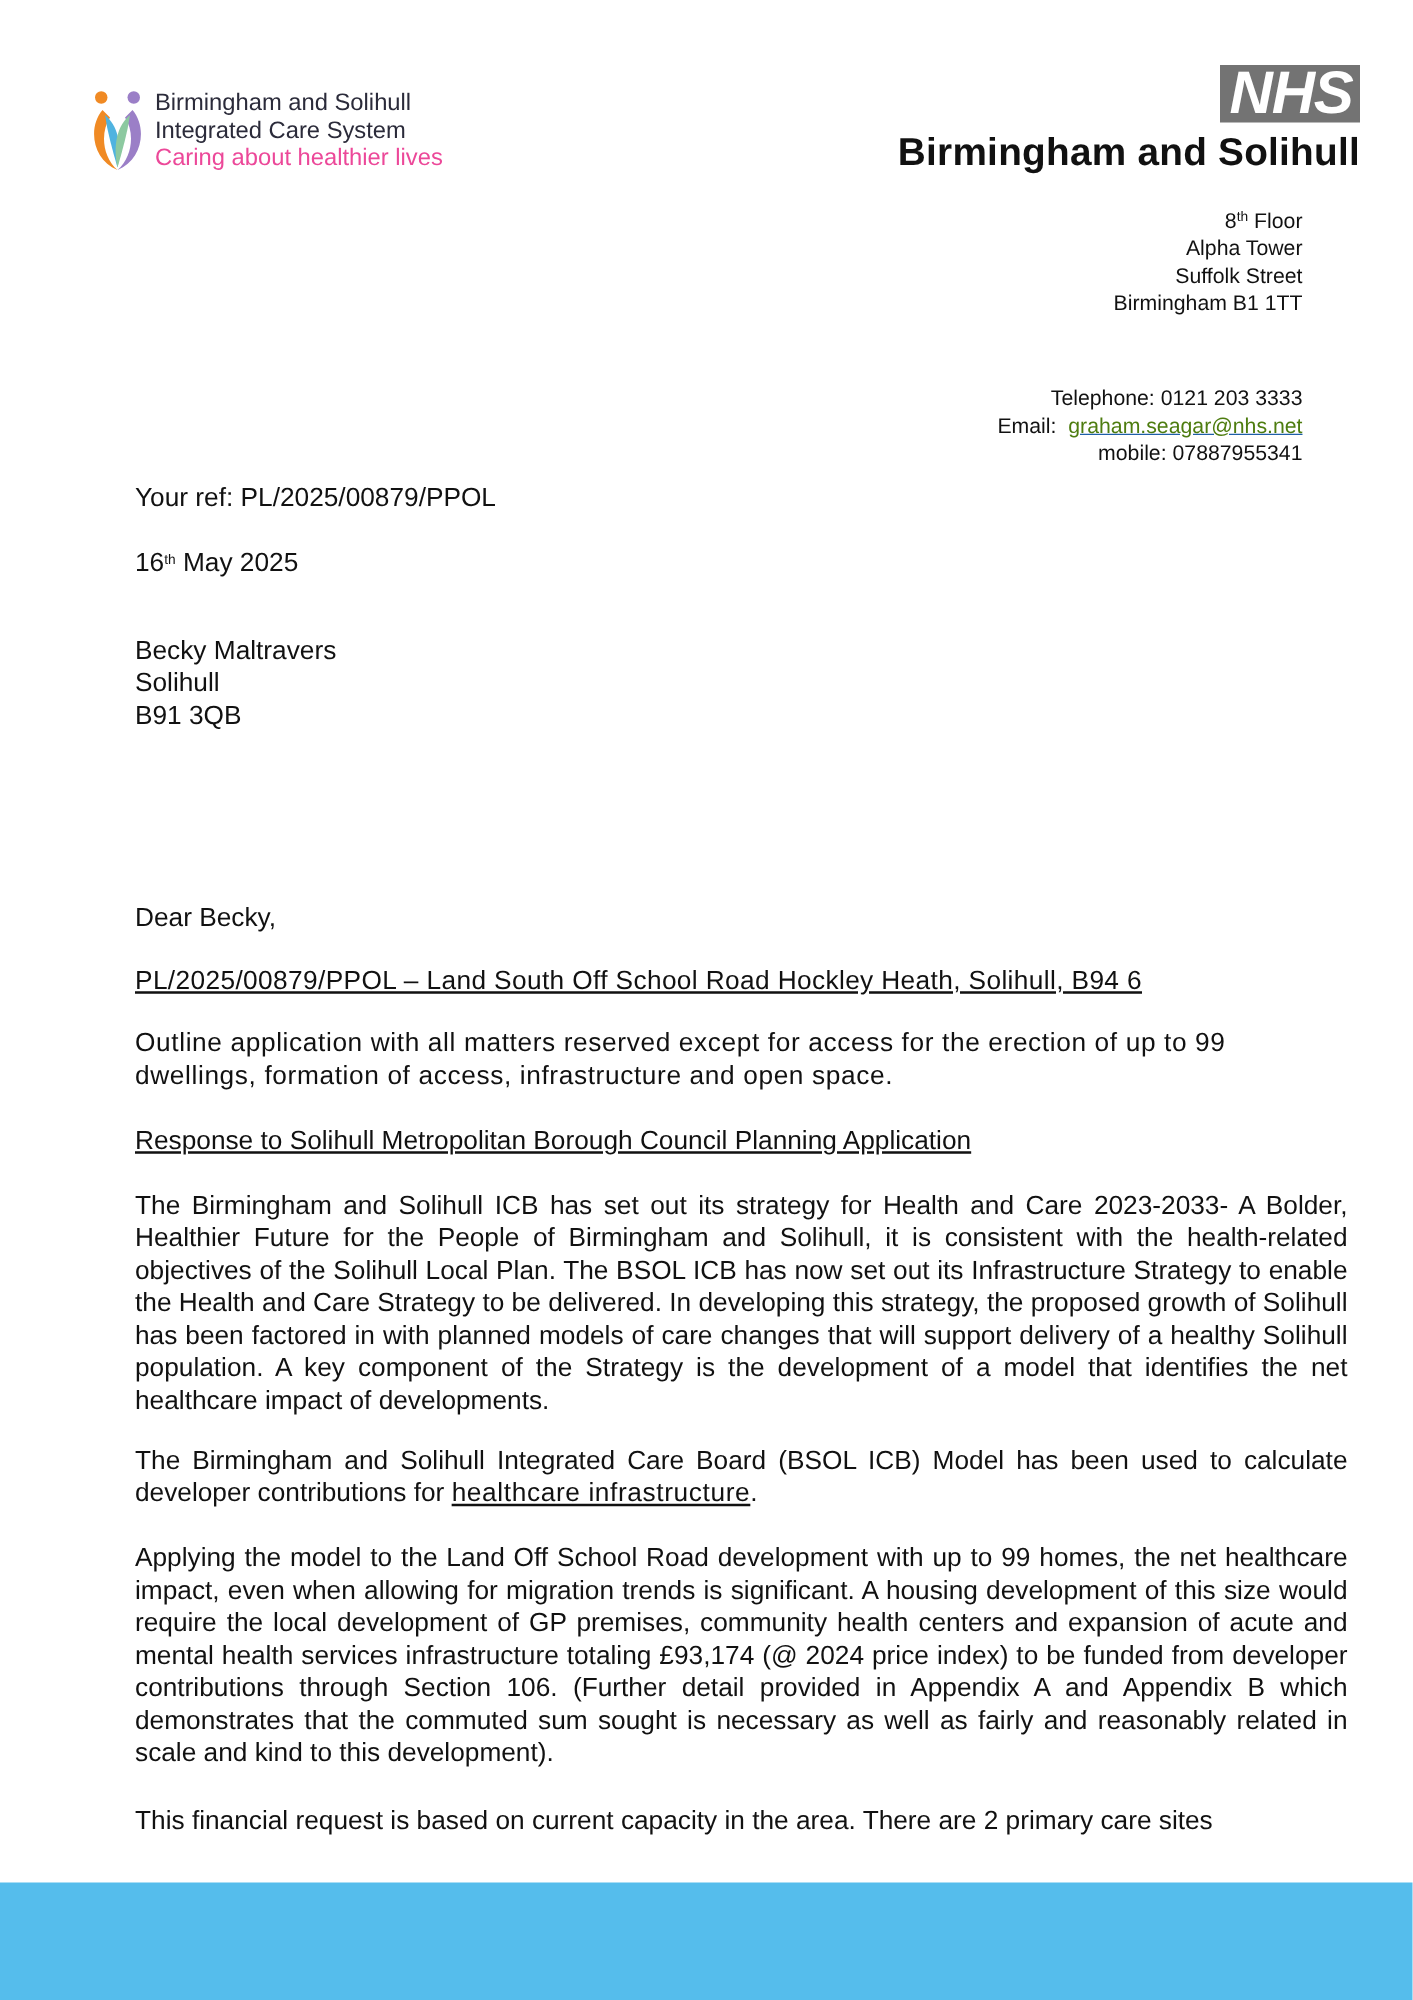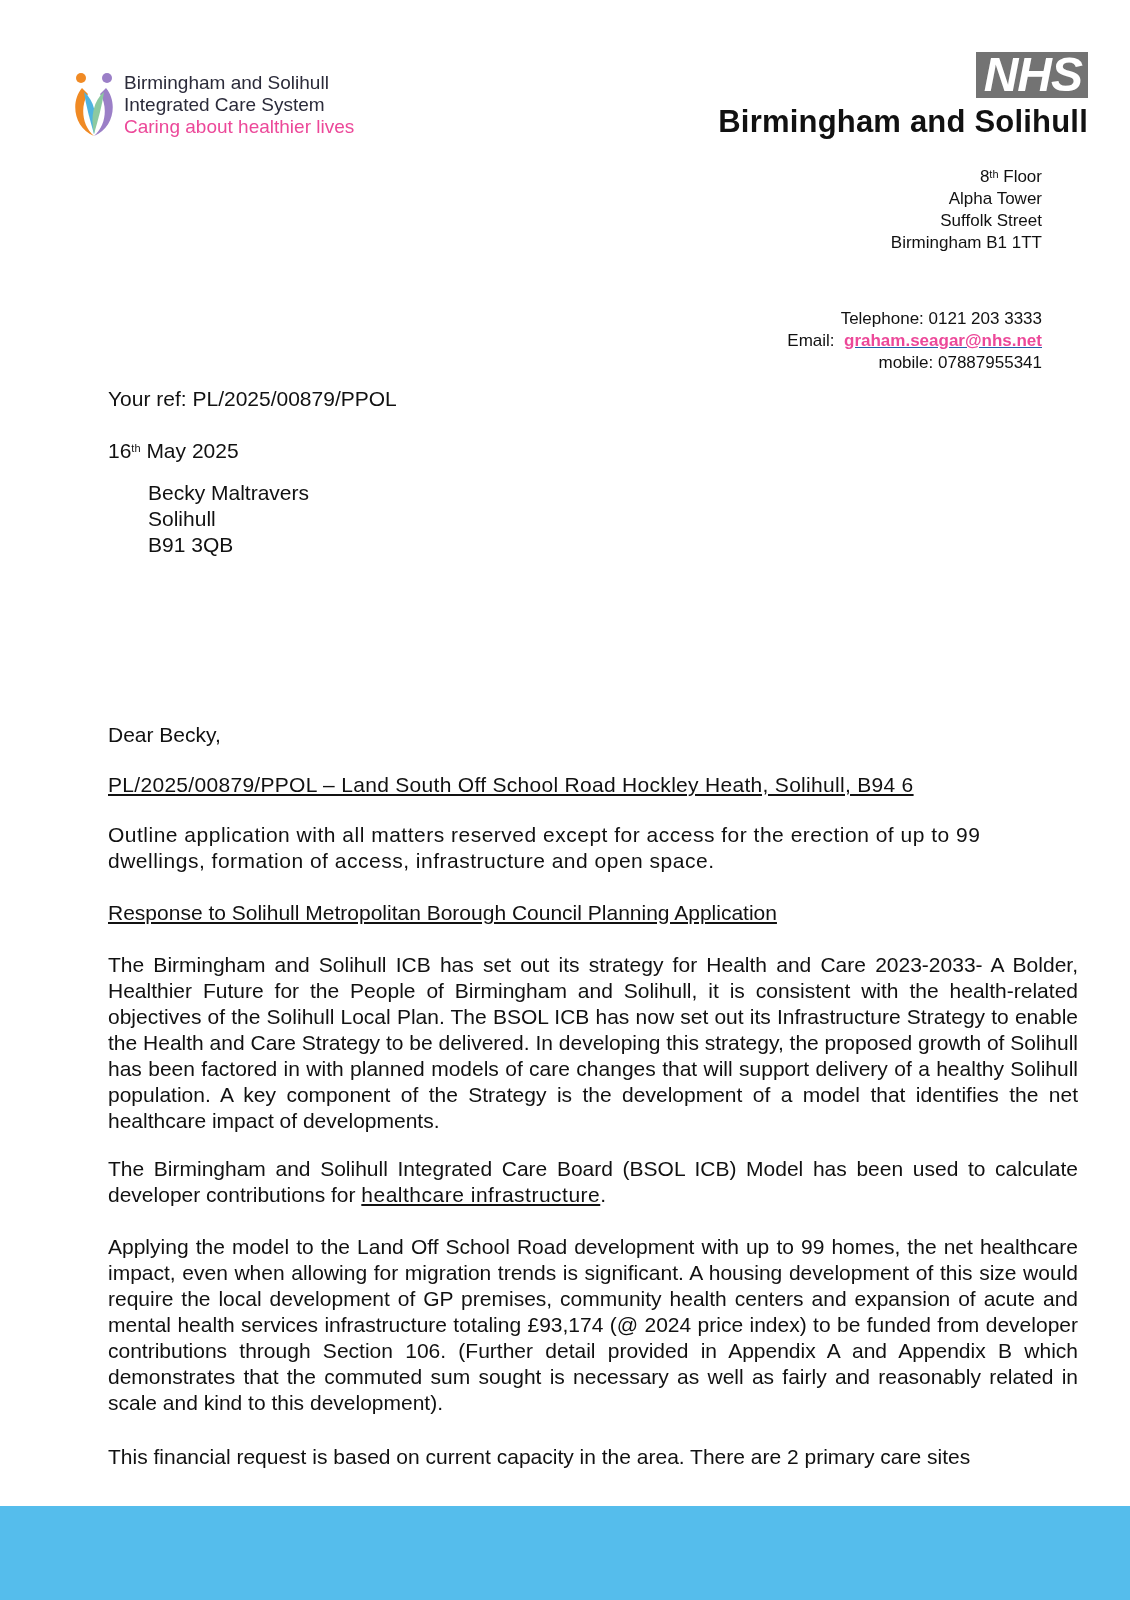--- a/index.html
+++ b/index.html
@@ -14,26 +14,26 @@
   .ics-text .l3 { color: #ec4899; }
   .nhs-block { position: absolute; right: 42px; top: 52px; text-align: right; }
   .nhs-badge {
     display: inline-block; background: #737373; color: #fff;
     font-family: "Liberation Sans", sans-serif; font-weight: bold; font-style: italic;
     font-size: 48px; line-height: 46px; padding: 0 6px 0 8px; letter-spacing: -1px;
   }
   .nhs-org { font-size: 31px; font-weight: bold; color: #111; margin-top: 6px; letter-spacing: 0.2px; }
   .address { position: absolute; right: 88px; top: 166px; text-align: right; font-size: 17px; line-height: 22px; }
   .contact { position: absolute; right: 88px; top: 284px; text-align: right; font-size: 17px; line-height: 22px; margin-top: 24px; }
-  .contact a { color: #ec4899; text-decoration: underline; text-decoration-color: #1f5fa8; font-weight: bold; }
+  .contact a { color: #4d7c0f; text-decoration: underline; text-decoration-color: #1f5fa8; }
   sup { font-size: 11px; vertical-align: top; position: relative; top: -3px; }
   .body { position: absolute; left: 108px; width: 970px; font-size: 21px; line-height: 26px; }
   .ref { top: 386px; }
   .date { top: 438px; }
-  .recipient { top: 480px; margin-left: 40px; }
+  .recipient { top: 508px; }
   .greeting { top: 722px; }
   .subject { top: 772px; text-decoration: underline; letter-spacing: 0.3px; }
   .outline { top: 822px; letter-spacing: 0.5px; }
   .response-title { top: 900px; text-decoration: underline; }
   .para { text-align: justify; }
   .p1 { top: 952px; }
   .p2 { top: 1156px; }
   .p3 { top: 1234px; }
   .p4 { top: 1444px; }
   .link-under { text-decoration: underline; letter-spacing: 0.5px; }

